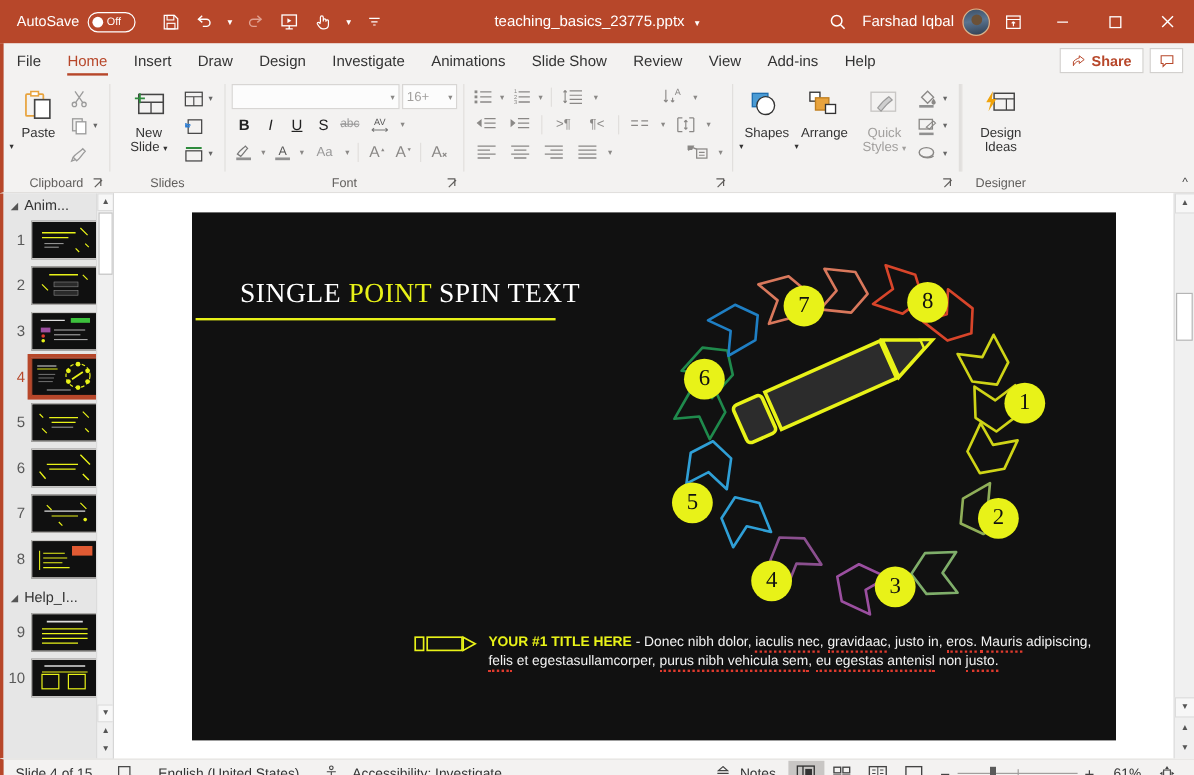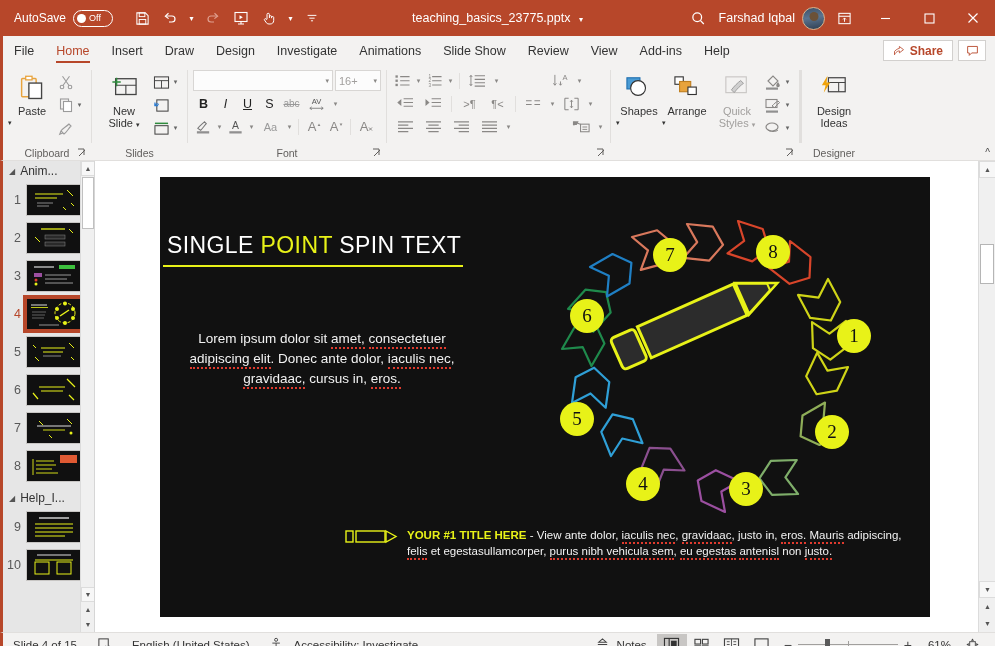--- a/index.html
+++ b/index.html
@@ -164,21 +164,21 @@
   }
   .tps-btn { width: 14px; height: 15px; display:flex; align-items:center; justify-content:center; font-size:7px; color:#555; background:#f7f7f7; border:1px solid #dcdcdc;}
   .tps-thumb { position:absolute; left:1px; top:16px; width:12px; height:52px; background:#fff; border:1px solid #c0c0c0; }
 
   
   .canvaspane { flex: 1; background: #fff; position: relative; display: flex; align-items: center; justify-content: center; }
   .slide {
     width: 770px; height: 440px; background: #111111; position: relative; overflow: hidden;
   }
 
-  .sl-title { position: absolute; left: 7px; top: 55px; font-size: 23px; letter-spacing: .4px; color: #fff; }
+  .sl-title { position: absolute; left: 40px; top: 55px; font-size: 23px; letter-spacing: .4px; color: #fff; font-family: Liberation Serif, serif; }
   .sl-title .hl { color: #e8f218; }
   .sl-rule { position: absolute; left: 3px; top: 88px; width: 300px; height: 2.5px; background: #e8f218; }
   .sl-sub { position: absolute; left: 42px; top: 103px; font-size: 12.5px; font-weight: bold; color: #e8f218; letter-spacing: .6px; }
   .sl-body {
     position: absolute; left: 22px; top: 152px; width: 280px;
     text-align: center; color: #f2f2f2; font-size: 13.5px; line-height: 20px;
   }
   .sq { border-bottom: 2px dotted #e03b2e; padding-bottom: 1px; }
 
   .sl-foot { position: absolute; left: 185px; top: 350px; width: 570px; display: flex; gap: 9px; }
@@ -890,26 +890,20 @@
   </div>
 
   <div class="canvaspane">
     <div class="slide">
 
       <div class="sl-title">
         <span>SINGLE </span><span class="hl">POINT</span><span> SPIN TEXT</span>
       </div>
       <div class="sl-rule"></div>
 
-      <div class="sl-body">
-        <span>Lorem ipsum dolor sit </span><span class="sq">amet,</span>
-        <span class="sq">consectetuer adipiscing elit</span><span>. Donec</span>
-        <span>ante dolor, </span><span class="sq">iaculis nec</span><span>, </span><span class="sq">gravidaac,</span>
-        <span>cursus in, </span><span class="sq">eros.</span>
-      </div>
 
       <div class="diagram">
         <svg width="430" height="330" viewBox="0 0 430 330">
           <g fill="none" stroke-width="2.2" stroke-linejoin="round">
             <g transform="translate(368,178) rotate(115)">
                 <path d="M0 0 26 0 38 17 26 34 0 34 12 17z" stroke="#cfd417"></path>
               </g>
             <g transform="translate(362,243) rotate(150)">
                 <path d="M0 0 26 0 38 17 26 34 0 34 12 17z" stroke="#8fae58"></path>
               </g>
@@ -976,21 +970,21 @@
 
       <div class="sl-foot">
         <span style="flex:none;padding-top:2px">
           <svg width="53" height="15" viewBox="0 0 53 15">
               <rect x="1" y="2" width="7" height="11" fill="none" stroke="#e8f218" stroke-width="1.4"></rect>
               <rect x="11" y="2" width="29" height="11" fill="none" stroke="#e8f218" stroke-width="1.4"></rect>
               <path d="M41 2 51 7.5 41 13z" fill="none" stroke="#e8f218" stroke-width="1.4"></path>
             </svg>
         </span>
         <div class="foot-text">
-          <span class="ttl">YOUR #1 TITLE HERE</span><span> - View ante dolor, </span><span class="sq">iaculis nec</span><span>, </span><span class="sq">gravidaac</span><span>, justo in, </span><span class="sq">eros.</span>
+          <span class="ttl">YOUR #1 TITLE HERE</span><span> - Donec nibh dolor, </span><span class="sq">iaculis nec</span><span>, </span><span class="sq">gravidaac</span><span>, justo in, </span><span class="sq">eros.</span>
           <span class="sq">Mauris</span><span> adipiscing, </span><span class="sq">felis</span><span> et egestasullamcorper, </span><span class="sq">purus nibh vehicula sem</span><span>, </span><span class="sq">eu egestas</span>
           <span class="sq">antenisl</span><span> non </span><span class="sq">justo.</span>
         </div>
       </div>
     </div>
 
     <div class="cv-scroll-r">
       <div class="cvs-btn" style="position:absolute;top:0;">▲</div>
       <div class="cvs-thumb"></div>
       <div class="cvs-btn" style="position:absolute;bottom:34px;">▼</div>

